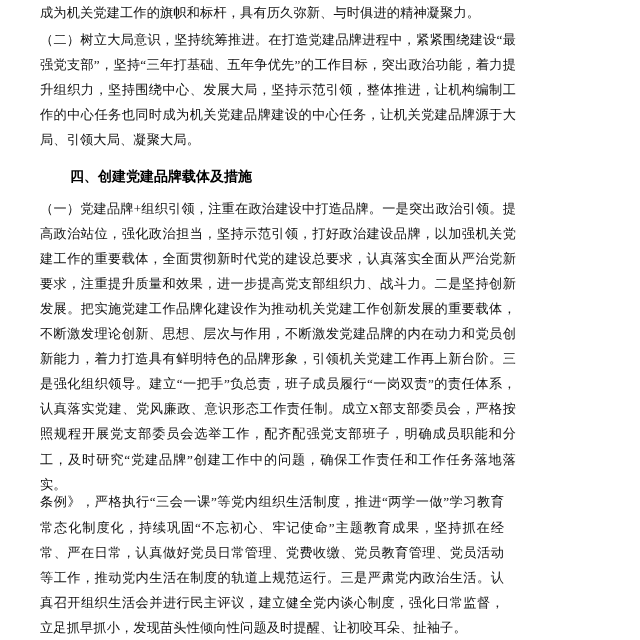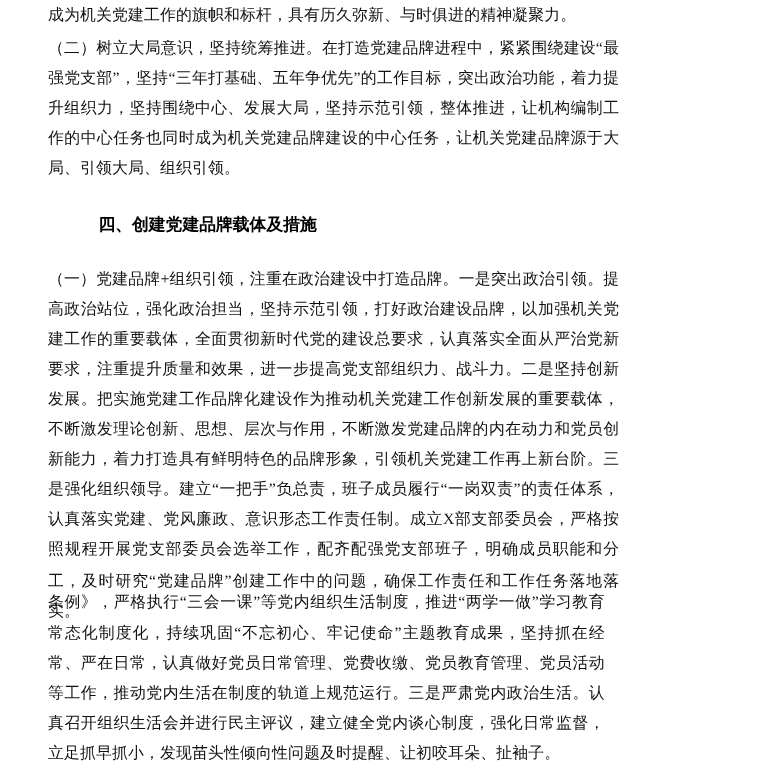--- a/index.html
+++ b/index.html
@@ -30,21 +30,21 @@
     margin: 0;
     letter-spacing: 0.15px;
     color: #111111;
   }
   .gap-sm { height: 2px; }
   .gap-md { height: 5px; }
   .section-head {
     font-size: 14px;
     font-weight: bold;
     line-height: 26px;
-    margin: 16px;
+    margin: 4px;
     padding-left: 26px;
     color: #000000;
   }
   .bottom-block {
     position: absolute;
     left: 40px;
     right: 52px;
     bottom: 0;
   }
   .lead-bold { font-weight: normal; }
@@ -55,21 +55,21 @@
 <div class="page">
 
   <div>
     <p class="para">成为机关党建工作的旗帜和标杆，具有历久弥新、与时俱进的精神凝聚力。</p>
   </div>
 
   <div class="gap-sm"></div>
 
   <div>
     <p class="para">
-      <span class="lead-bold">（二）树立大局意识，坚持统筹推进。</span><span>在打造党建品牌进程中，紧紧围绕建设“最强党支部”，坚持“三年打基础、五年争优先”的工作目标，突出政治功能，着力提升组织力，坚持围绕中心、发展大局，坚持示范引领，整体推进，让机构编制工作的中心任务也同时成为机关党建品牌建设的中心任务，让机关党建品牌源于大局、引领大局、组织引领。</span>
+      <span class="lead-bold">（二）树立大局意识，坚持统筹推进。</span><span>在打造党建品牌进程中，紧紧围绕建设“最强党支部”，坚持“三年打基础、五年争优先”的工作目标，突出政治功能，着力提升组织力，坚持围绕中心、发展大局，坚持示范引领，整体推进，让机构编制工作的中心任务也同时成为机关党建品牌建设的中心任务，让机关党建品牌源于大局、引领大局、凝聚大局。</span>
     </p>
   </div>
 
   <div class="gap-sm"></div>
 
 
   <div class="gap-md"></div>
 
   <h2 class="section-head">四、创建党建品牌载体及措施</h2>
 

